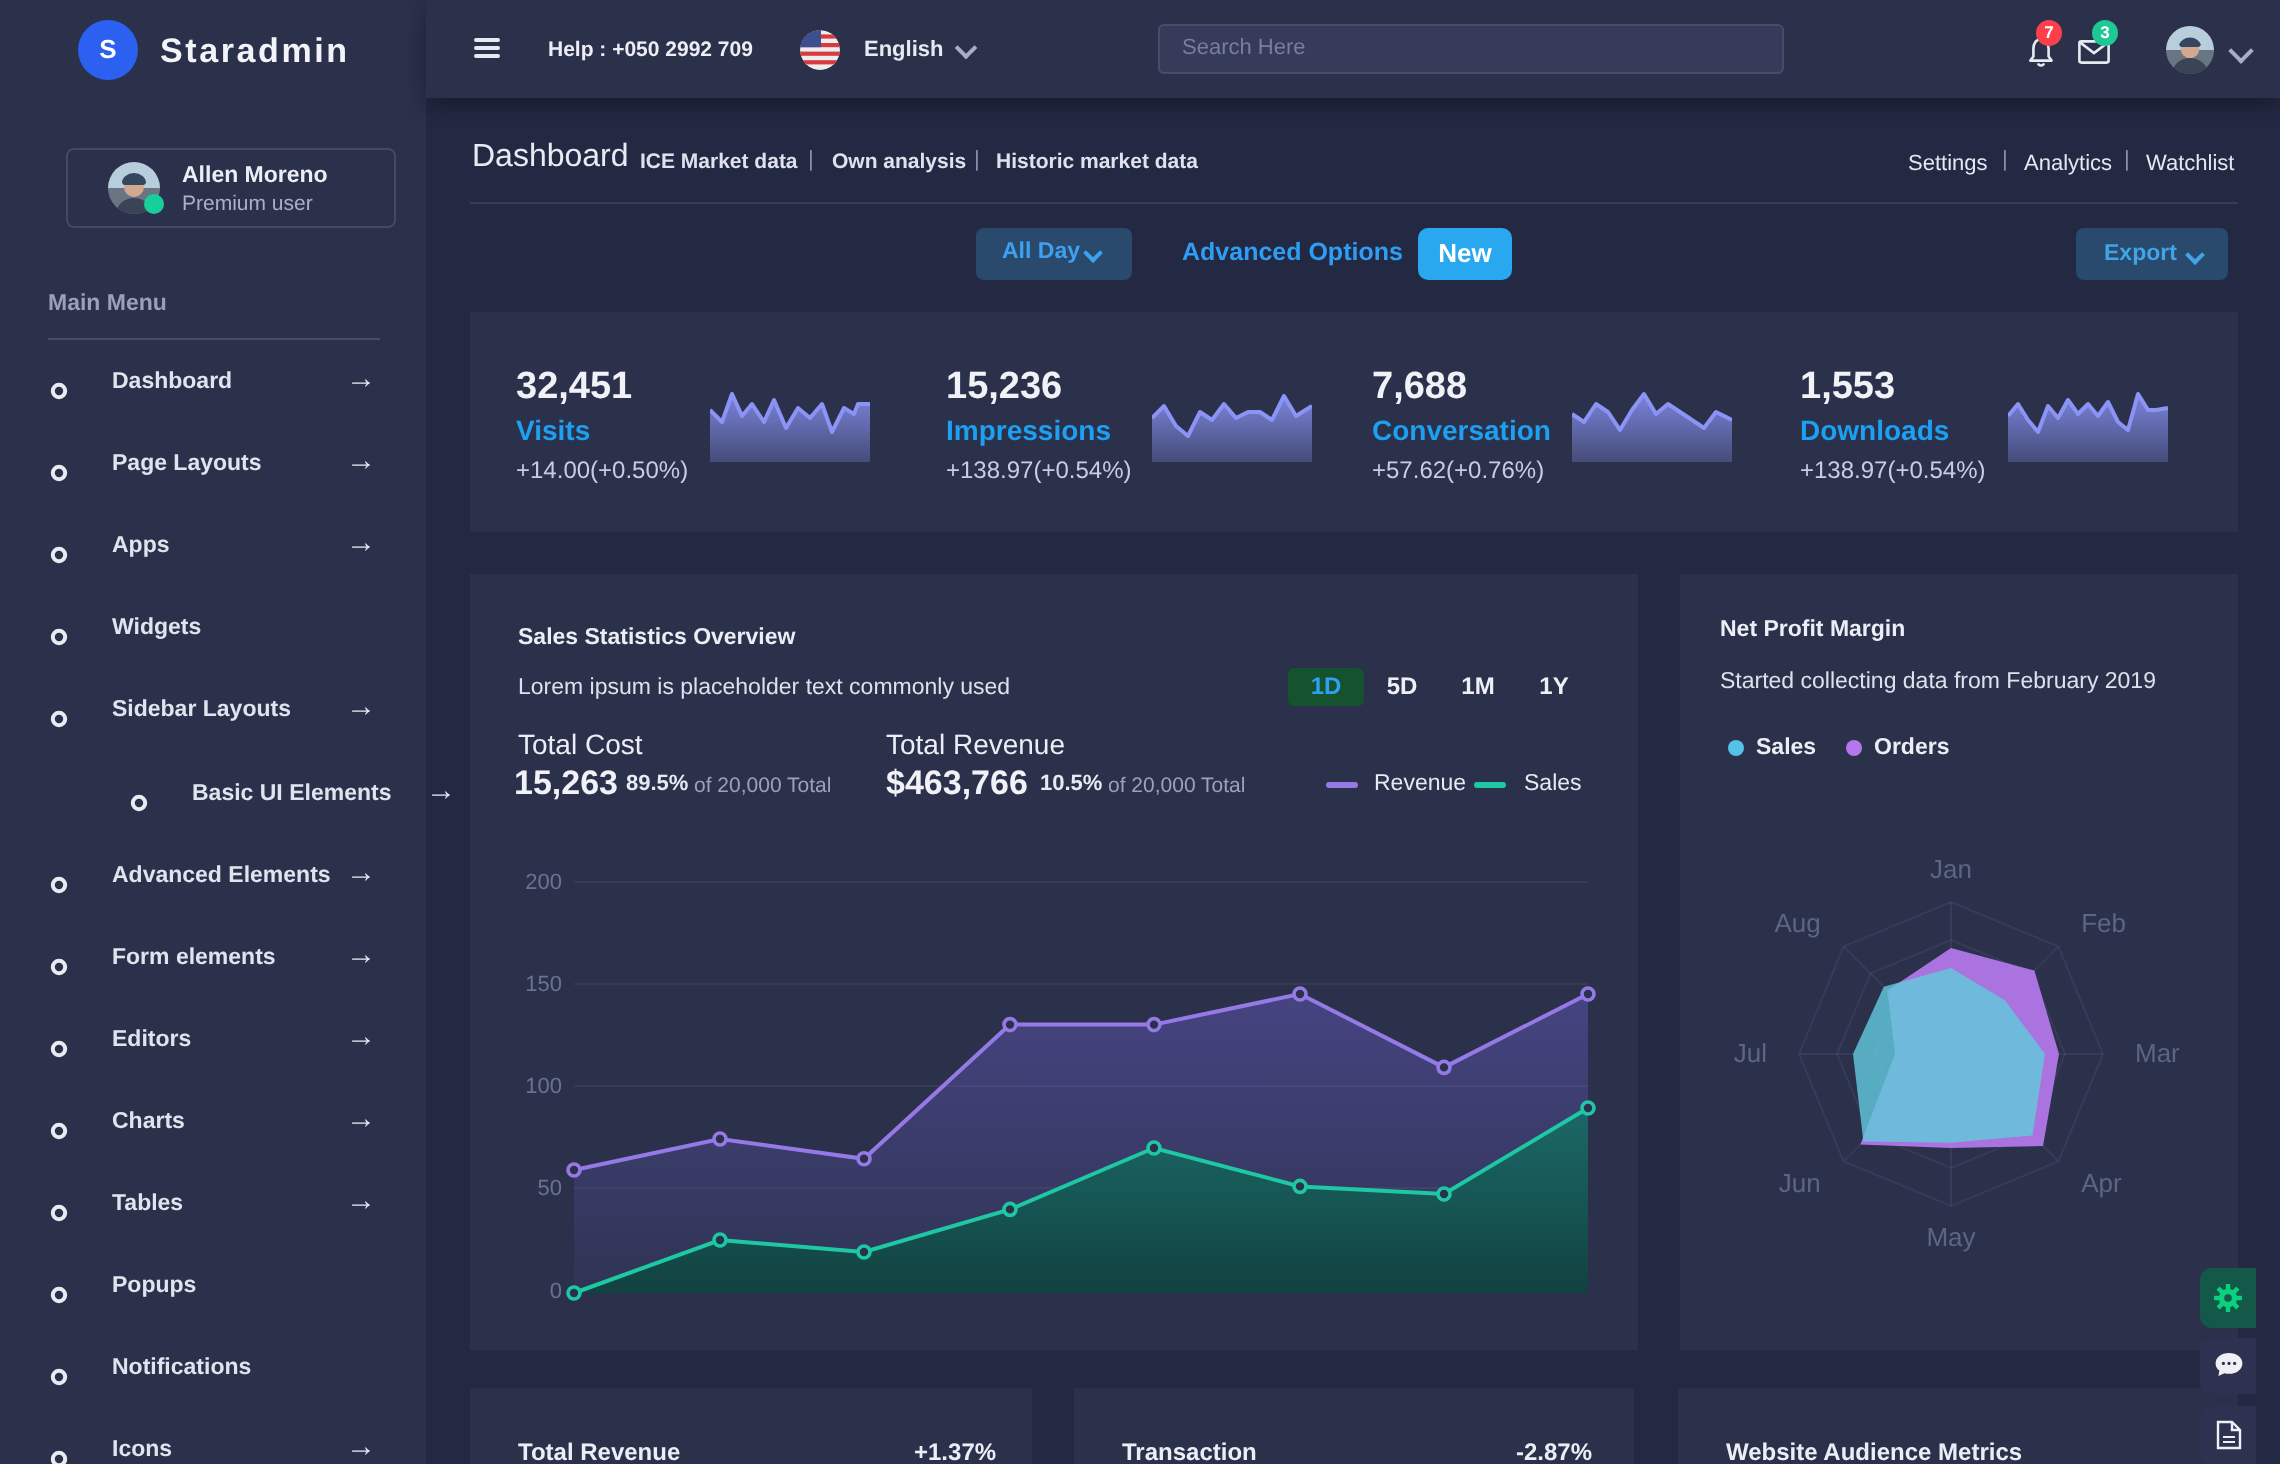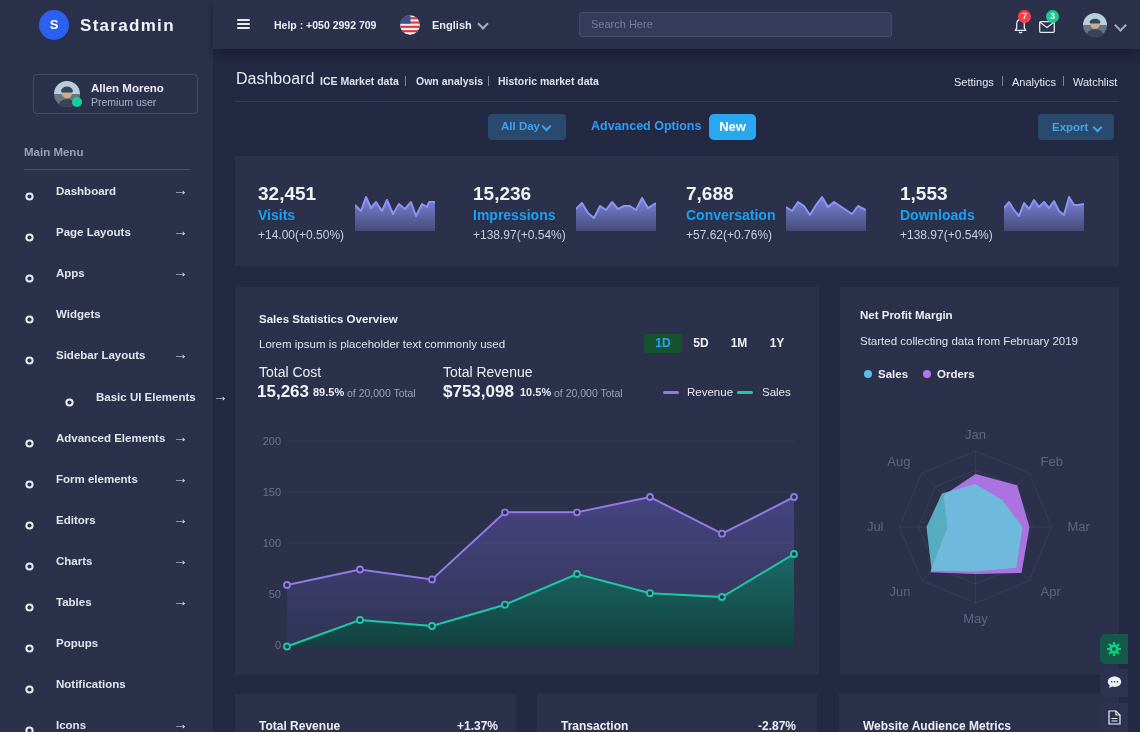--- a/index.html
+++ b/index.html
@@ -358,21 +358,21 @@
     <div class="b on" style="left:0;">1D</div>
     <div class="b" style="left:38px;">5D</div>
     <div class="b" style="left:76px;">1M</div>
     <div class="b" style="left:114px;">1Y</div>
   </div>
   <div class="tc-t" style="left:24px;">Total Cost</div>
   <div class="tc-n" style="left:22px;">15,263</div>
   <div class="tc-p" style="left:78px;">89.5%</div>
   <div class="tc-o" style="left:112px;">of 20,000 Total</div>
   <div class="tc-t" style="left:208px;">Total Revenue</div>
-  <div class="tc-n" style="left:208px;">$753,098</div>
+  <div class="tc-n" style="left:208px;">$463,766</div>
   <div class="tc-p" style="left:285px;">10.5%</div>
   <div class="tc-o" style="left:319px;">of 20,000 Total</div>
   <div class="lg-dash" style="left:428px; background:#9579e6;"></div>
   <div class="lg-t" style="left:452px;">Revenue</div>
   <div class="lg-dash" style="left:502px; background:#1fc8a4;"></div>
   <div class="lg-t" style="left:527px;">Sales</div>
   <svg id="bigchart" style="position:absolute; left:0; top:140px;" width="584" height="240">
       <defs>
         <linearGradient id="pf" x1="0" y1="0" x2="0" y2="1">
           <stop offset="0" stop-color="rgba(118,104,235,0.34)"></stop>

